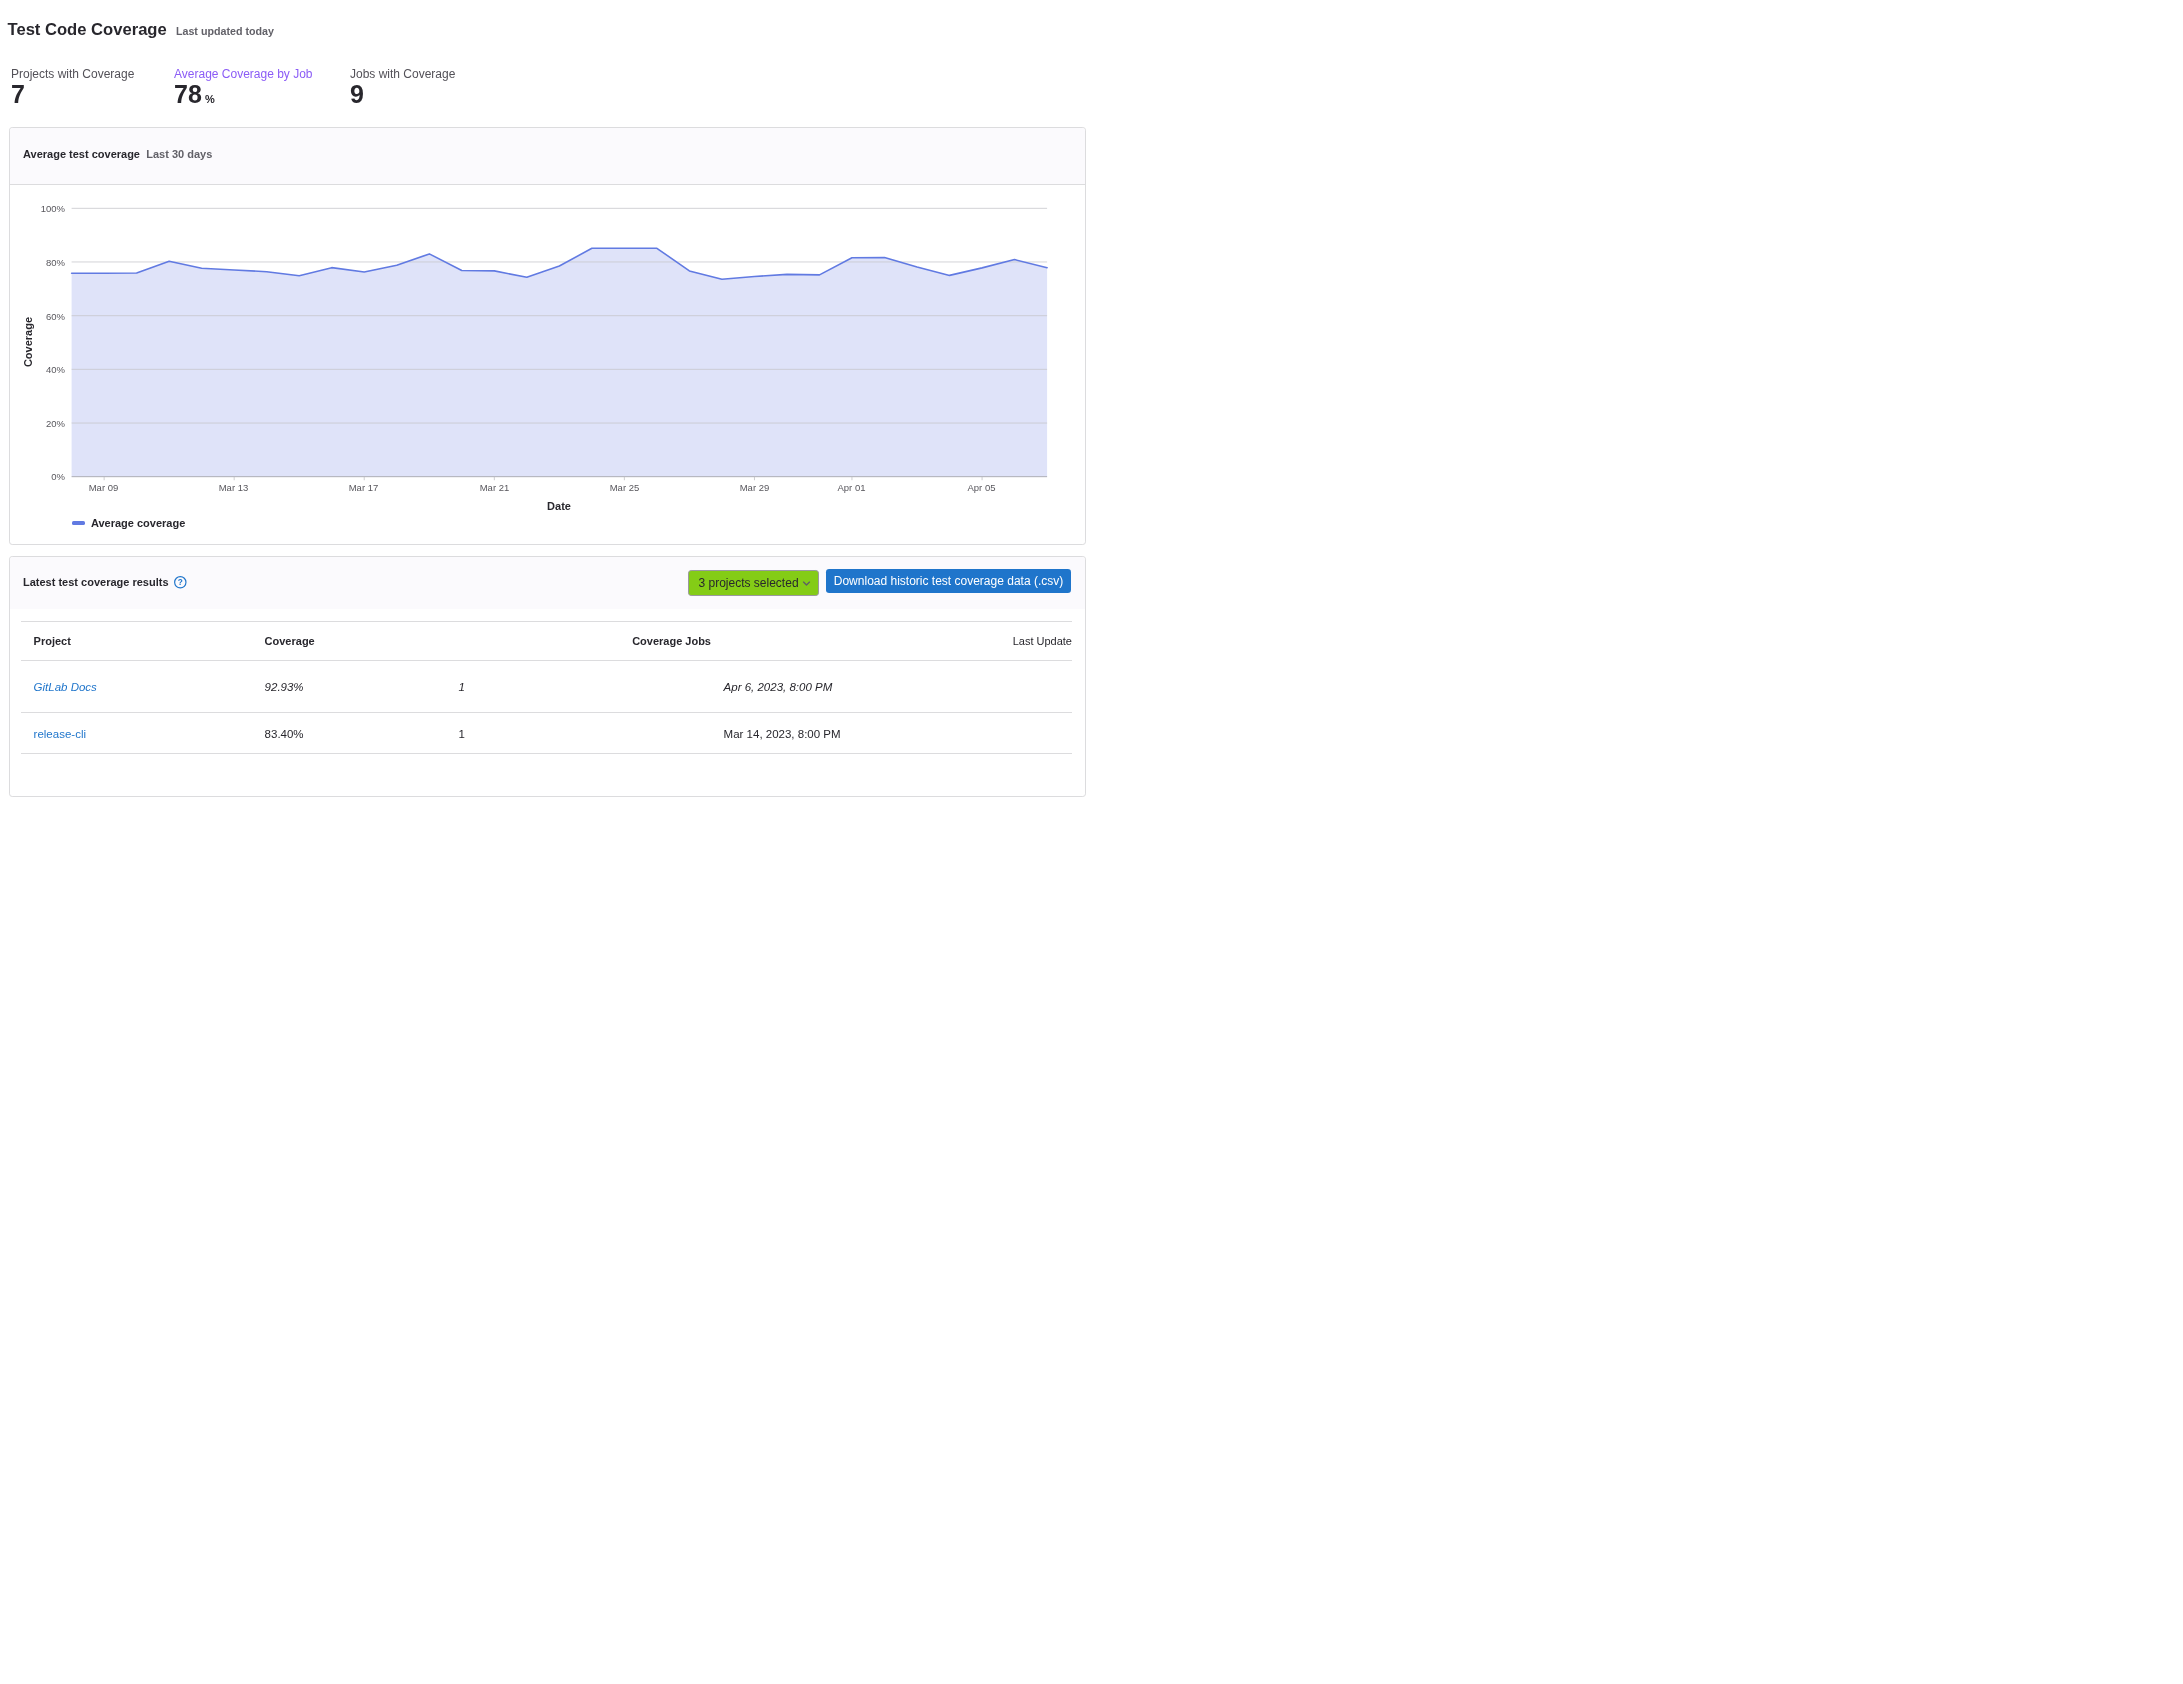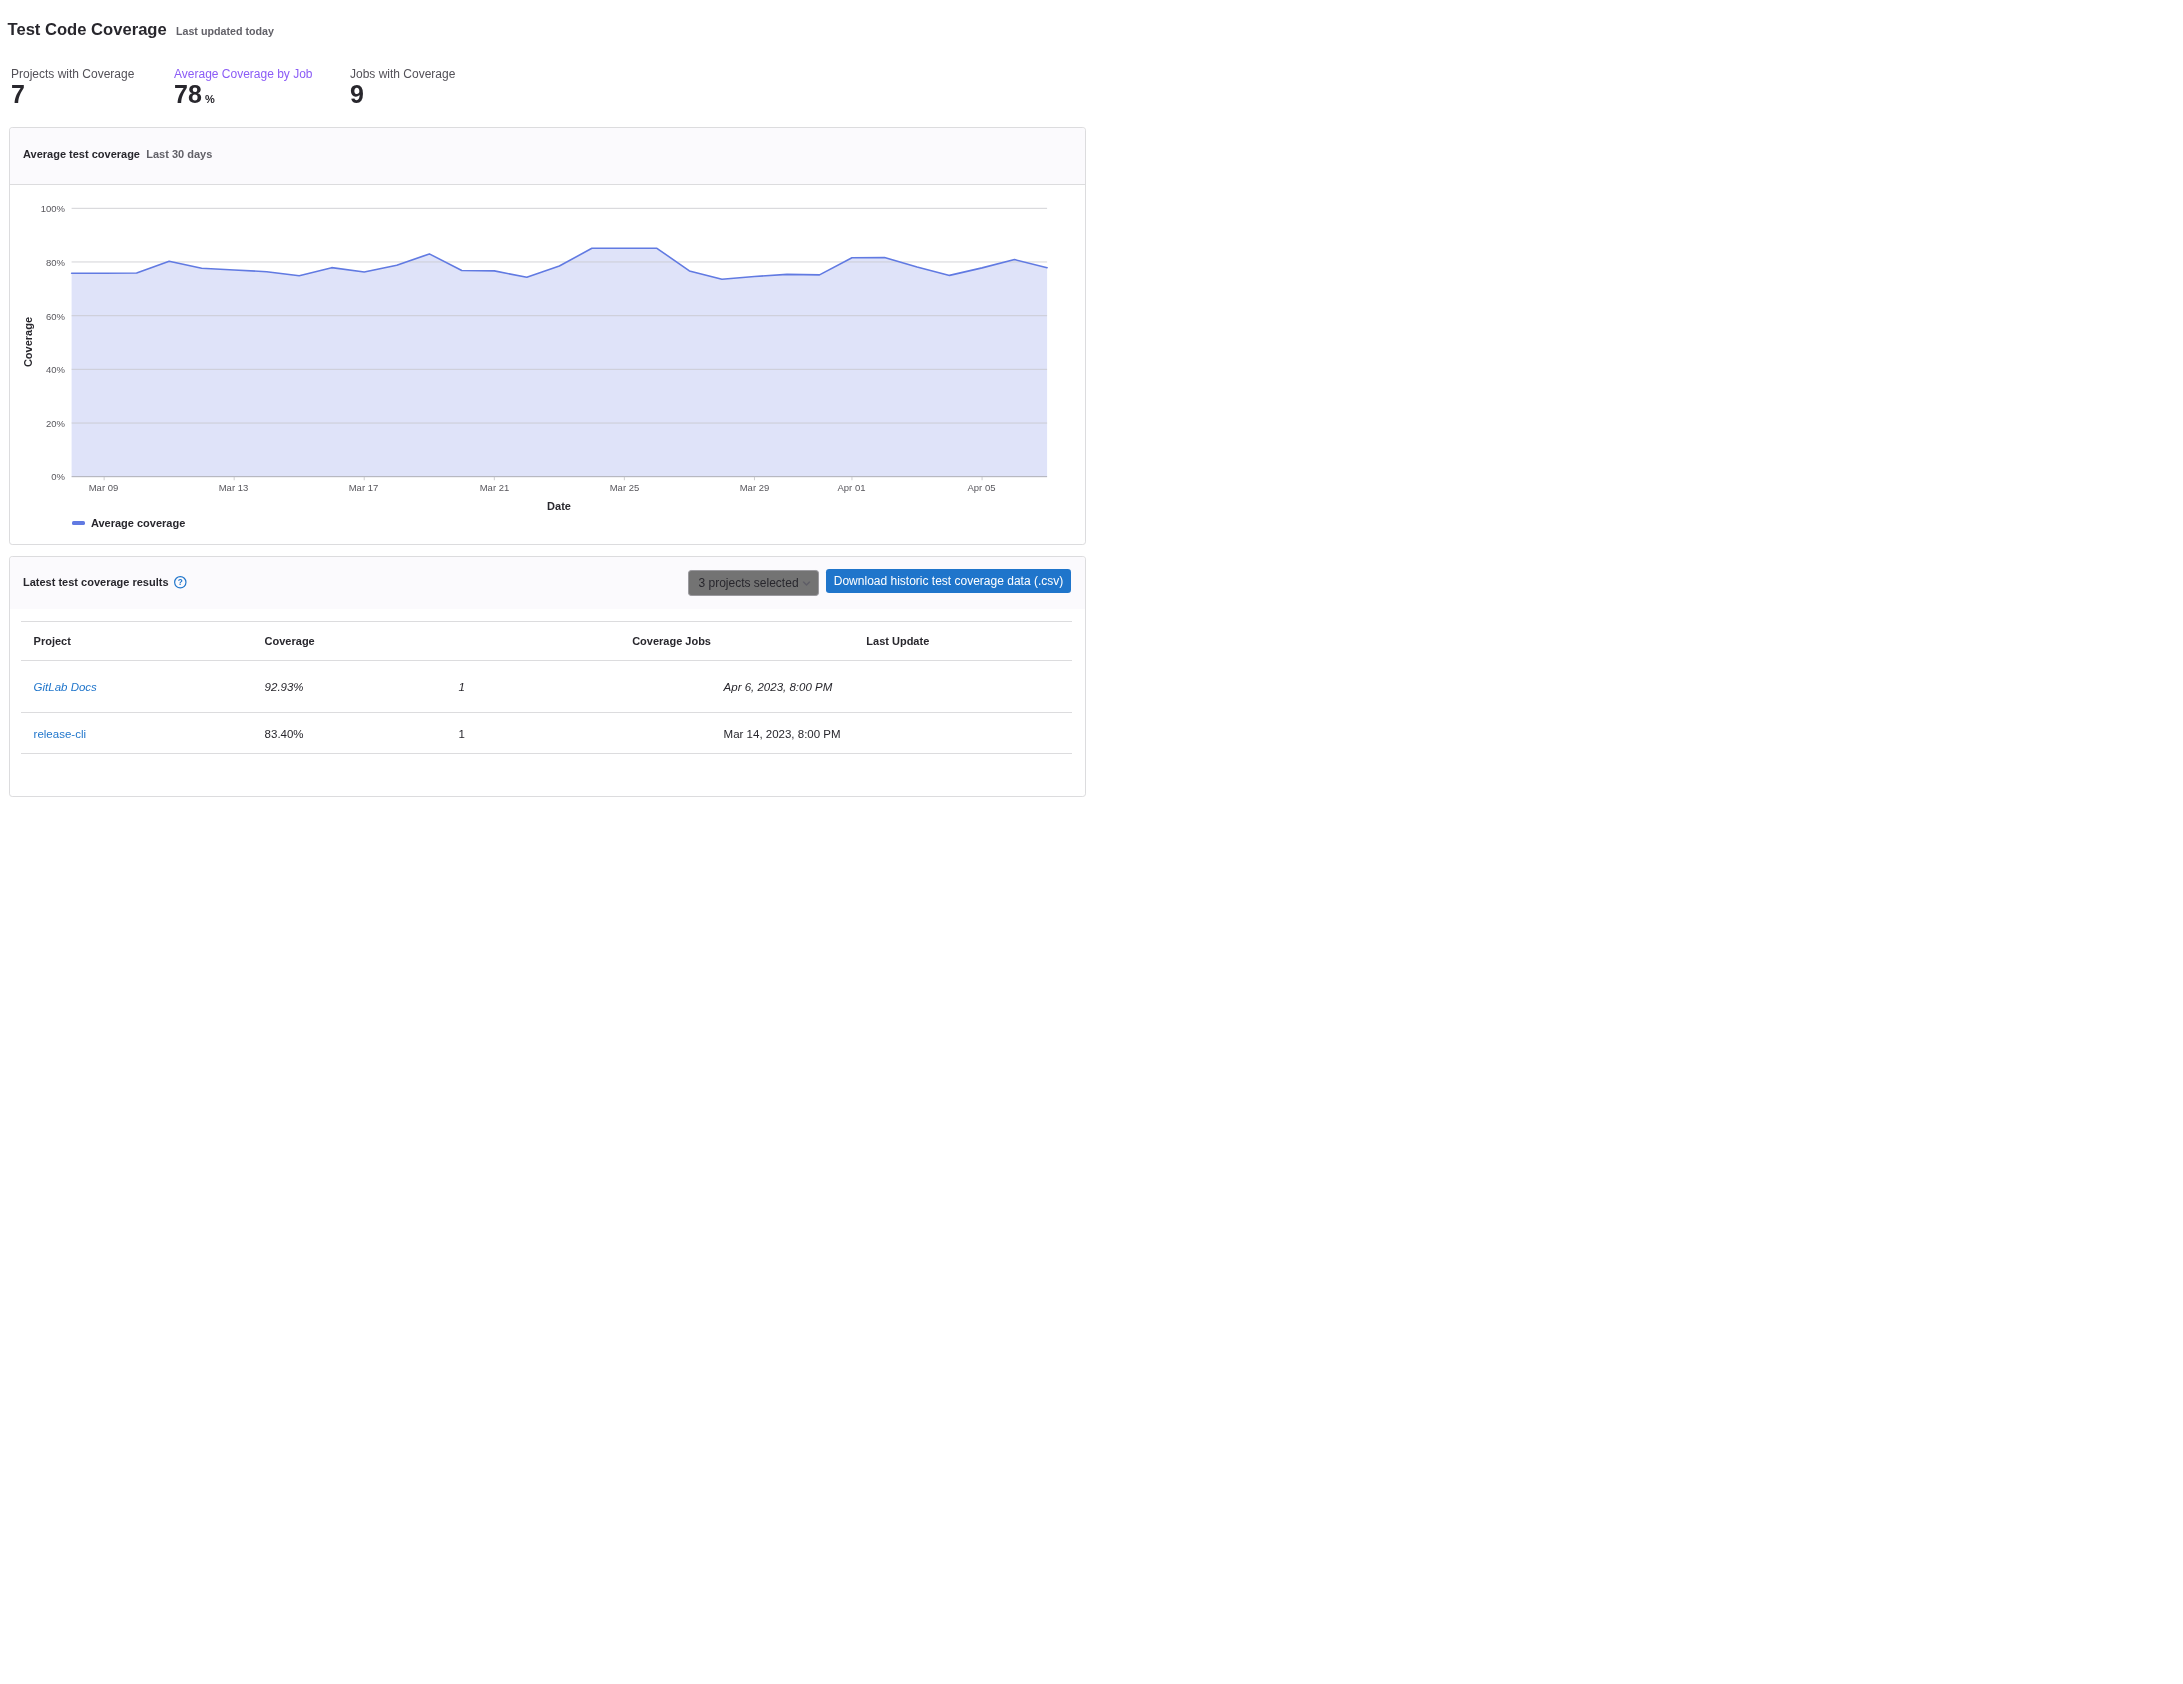--- a/index.html
+++ b/index.html
@@ -74,21 +74,21 @@
 
 <div class="card" style="top:556px; height:241px;">
   <div style="height:52px; background:#fbfafd; border-radius:3.2px 3.2px 0 0;"></div>
 </div>
 <div class="abs" style="left:23px; top:574px; font-size:11px; font-weight:bold; color:#28272d; line-height:16px;">Latest test coverage results</div>
 <svg class="abs" style="left:174px; top:576px;" width="12.6" height="12.6" viewBox="0 0 16 16">
   <circle cx="8" cy="8" r="7.2" fill="none" stroke="#1f75cb" stroke-width="1.5"></circle>
   <text x="8" y="12" text-anchor="middle" font-size="10.5" font-weight="bold" fill="#1f75cb" font-family="Liberation Sans">?</text>
 </svg>
 
-<div class="abs" style="left:688px; top:570px; width:131px; height:26px; border:0.8px solid #9a999e; border-radius:3.2px; background:#737373; display:flex; align-items:center; padding:0 6.3px 0 9.5px;">
+<div class="abs" style="left:688px; top:570px; width:131px; height:26px; border:0.8px solid #9a999e; border-radius:3.2px; background:#84cc16; display:flex; align-items:center; padding:0 6.3px 0 9.5px;">
   <span style="font-size:12px; color:#28272d;">3 projects selected</span>
   <svg style="margin-left:auto;" width="11" height="11" viewBox="0 0 14 14" fill="none">
     <path d="M3.2 5.2 L7 9 L10.8 5.2" stroke="#5e5d66" stroke-width="1.7" stroke-linecap="round" stroke-linejoin="round"></path>
   </svg>
 </div>
 
 <div class="abs" style="left:826px; top:569px; width:245px; height:24px; background:#1f75cb; border-radius:3.2px; display:flex; align-items:center; justify-content:center;">
   <span style="font-size:12px; color:#fff;">Download historic test coverage data (.csv)</span>
 </div>
 
@@ -97,21 +97,21 @@
       <col style="width:231px">
       <col style="width:194px">
       <col style="width:265px">
       <col style="width:361px">
     </colgroup>
   <tbody>
       <tr style="height:39px;">
     <th style="border-top:0.8px solid #dcdcde; border-bottom:0.8px solid #dcdcde; text-align:left; padding-left:12.6px; font-weight:bold; font-size:11px;">Project</th>
     <th style="border-top:0.8px solid #dcdcde; border-bottom:0.8px solid #dcdcde; text-align:left; padding-left:12.6px; font-weight:bold; font-size:11px;">Coverage</th>
     <th style="border-top:0.8px solid #dcdcde; border-bottom:0.8px solid #dcdcde; text-align:right; padding-left:12.6px; font-weight:bold; font-size:11px;">Coverage Jobs</th>
-    <th style="border-top:0.8px solid #dcdcde; border-bottom:0.8px solid #dcdcde; text-align:center; padding-left:12.6px; font-weight:bold; font-size:11px;">Last Update</th>
+    <th style="border-top:0.8px solid #dcdcde; border-bottom:0.8px solid #dcdcde; text-align:right; padding-left:12.6px; font-weight:normal; font-size:11px;">Last Update</th>
   </tr>
   <tr style="height:52px;font-style:italic;">
     <td style="border-bottom:0.8px solid #dcdcde; padding-left:12.6px; padding-top:1.6px;"><span style="color:#1f75cb;">GitLab Docs</span></td>
     <td style="border-bottom:0.8px solid #dcdcde; padding-left:12.6px; padding-top:1.6px;margin-top:32px;">92.93%</td>
     <td style="border-bottom:0.8px solid #dcdcde; padding-left:12.6px; padding-top:1.6px;">1</td>
     <td style="border-bottom:0.8px solid #dcdcde; padding-left:12.6px; padding-top:1.6px;">Apr 6, 2023, 8:00 PM</td>
   </tr>
   <tr style="height:41px;">
     <td style="border-bottom:0.8px solid #dcdcde; padding-left:12.6px; padding-top:1.6px;"><span style="color:#1f75cb;">release-cli</span></td>
     <td style="border-bottom:0.8px solid #dcdcde; padding-left:12.6px; padding-top:1.6px;">83.40%</td>

